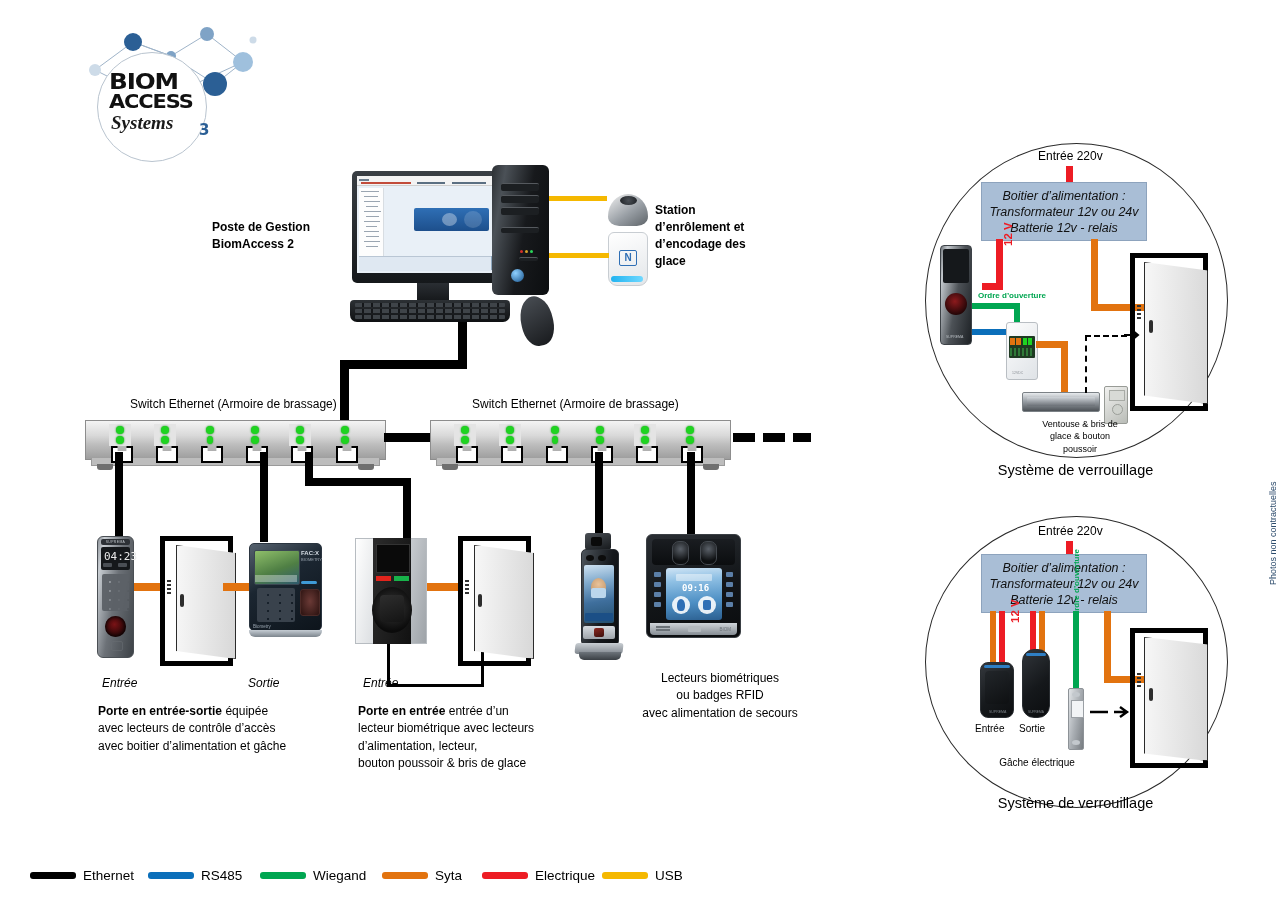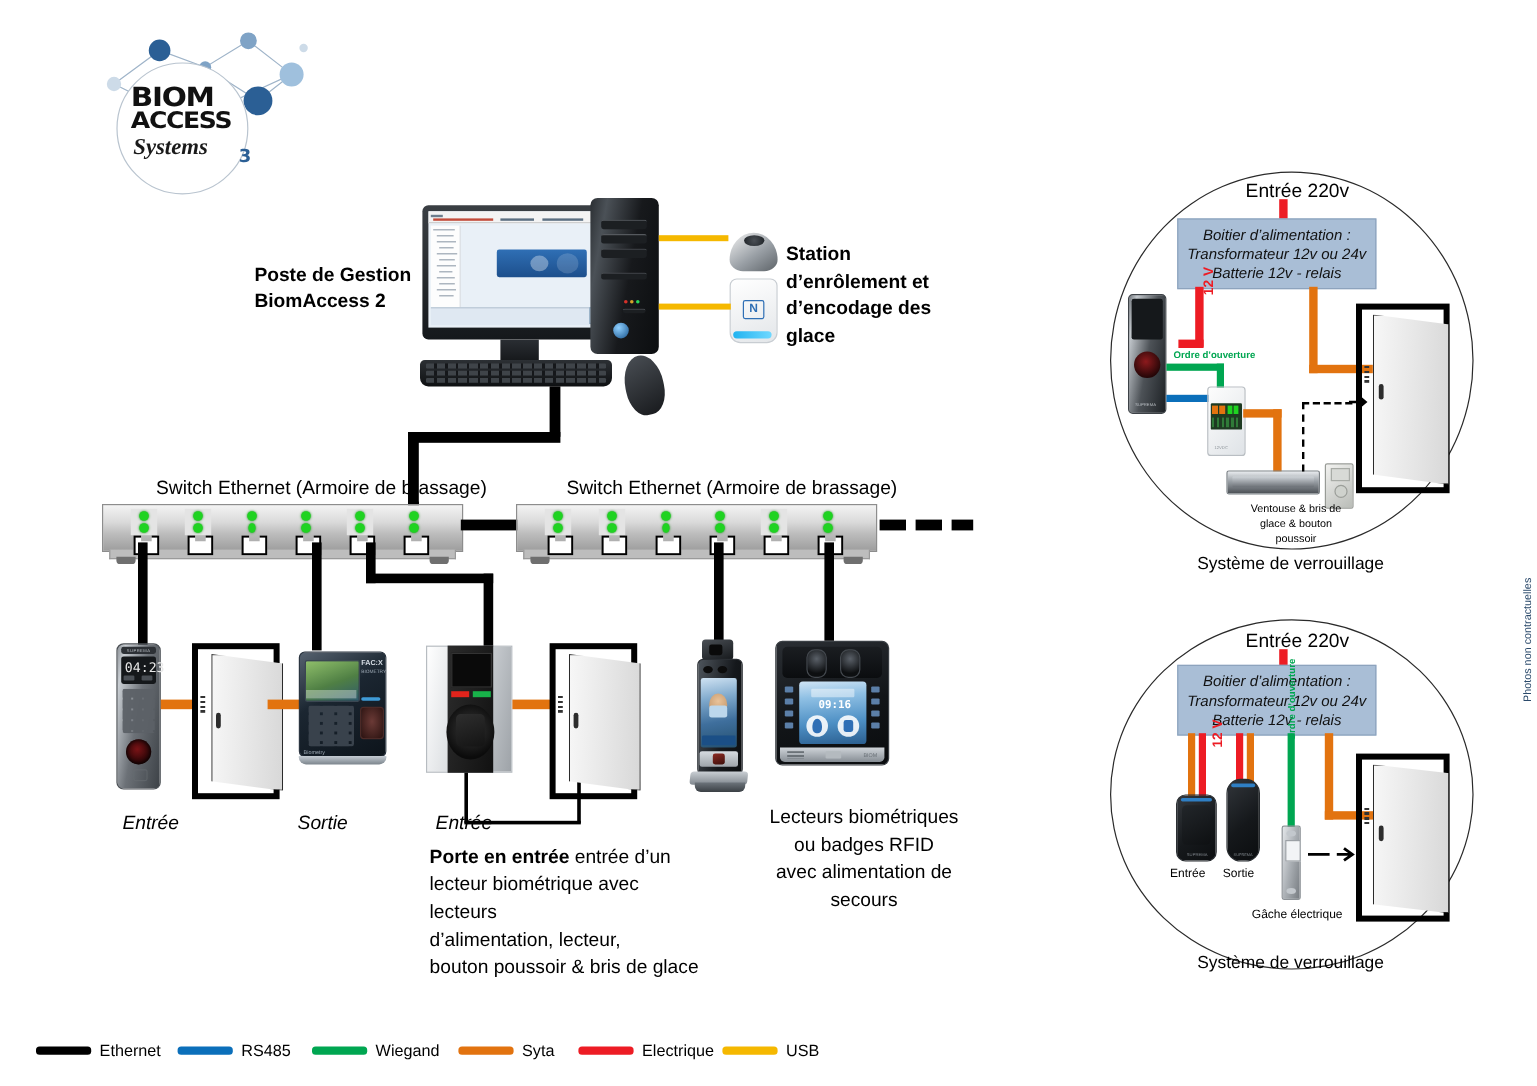--- a/index.html
+++ b/index.html
@@ -30,21 +30,21 @@
   #logo .systems{
     position:absolute;left:36px;top:90px;font-size:19px;font-style:italic;
     font-weight:bold;color:#1a1a1a;font-family:"Liberation Serif", serif;
   }
   #logo .three{
     position:absolute;left:124px;top:99px;font-size:15px;font-weight:bold;
     color:#2b5f95;font-family:"DejaVu Sans", sans-serif;
   }
 
   
-  .lbl{font-size:16px;line-height:1.32;}
+  .lbl{font-size:12px;line-height:1.32;}
   .bold{font-weight:bold;}
   .ital{font-style:italic;}
 
   
   .monitor-bezel{
     position:absolute;background:linear-gradient(180deg,#3a3f44,#15181b);
     border-radius:5px;
   }
   .monitor-screen{position:absolute;background:#e9f0f7;overflow:hidden;}
   .mon-top{position:absolute;left:0;top:0;right:0;height:9px;background:#f3f3f3;border-bottom:1px solid #cfcfcf;}
@@ -394,20 +394,23 @@
   <div style="position:absolute;left:52px;top:38px;width:16px;height:2.5px;background:#3f9bd6;border-radius:2px;"></div>
   <div style="position:absolute;left:4px;bottom:2px;font-size:4.5px;color:#9aa5b0;">Biometry</div>
   <div style="position:absolute;left:0;bottom:-6px;width:73px;height:7px;border-radius:0 0 6px 6px;
        background:linear-gradient(180deg,#c5ccd3,#7c858d);"></div>
 </div>
 
 <div class="abs lbl ital" style="left:102px;top:676px;">Entrée</div>
 <div class="abs lbl ital" style="left:248px;top:676px;">Sortie</div>
 
 <div class="abs lbl" style="left:98px;top:703px;width:245px;line-height:1.44;">
+  <div><span class="bold">Porte en entrée-sortie</span><span> équipée</span></div>
+  <div>avec lecteurs de contrôle d’accès</div>
+  <div>avec boitier d’alimentation et gâche</div>
 </div>
 
 <div class="dev" style="left:355px;top:538px;width:72px;height:106px;">
   <div style="position:absolute;inset:0;background:linear-gradient(100deg,#ffffff,#cfd3d7 55%,#9ea3a8);border:1px solid #b7bcc1;"></div>
   <div style="position:absolute;left:18px;top:0;width:38px;height:106px;background:linear-gradient(100deg,#2c2c2c,#111);"></div>
   <div style="position:absolute;left:21px;top:6px;width:32px;height:27px;background:#0a0a0a;border:1px solid #333;"></div>
   <div style="position:absolute;left:21px;top:38px;width:15px;height:5px;background:#e2241c;"></div>
   <div style="position:absolute;left:39px;top:38px;width:15px;height:5px;background:#18b24a;"></div>
   <div style="position:absolute;left:17px;top:49px;width:40px;height:46px;border-radius:50%;
        background:radial-gradient(circle at 50% 45%,#3a3a3a,#0b0b0b 72%);"></div>
@@ -629,21 +632,21 @@
 <div class="abs" style="left:975px;top:723px;font-size:10px;">Entrée</div>
 <div class="abs" style="left:1019px;top:723px;font-size:10px;">Sortie</div>
 
 <div class="dev" style="left:1068px;top:688px;width:16px;height:62px;">
   <div style="position:absolute;inset:0;border-radius:2px;
        background:linear-gradient(100deg,#e3e6e9,#a9aeb3 50%,#777c81);border:1px solid #8d9297;"></div>
   <div style="position:absolute;left:3px;top:12px;width:11px;height:16px;background:#f2f4f6;border:1px solid #9ba0a5;"></div>
   <div style="position:absolute;left:4px;top:4px;width:8px;height:5px;border-radius:50%;background:#c3c8cd;"></div>
   <div style="position:absolute;left:4px;bottom:5px;width:8px;height:5px;border-radius:50%;background:#c3c8cd;"></div>
 </div>
-<div class="abs" style="left:1026px;top:757px;width:110px;text-align:center;font-size:10px;">Gâche électrique</div>
+<div class="abs" style="left:982px;top:757px;width:110px;text-align:center;font-size:10px;">Gâche électrique</div>
 
 <svg class="abs" style="left:1090px;top:703px;width:42px;height:18px;" viewBox="0 0 42 18">
   <path d="M0 9 L18 9 M24 9 L36 9 M30 4 L37 9 L30 14" stroke="#000" stroke-width="2.4" fill="none"></path>
 </svg>
 
 <div class="door-frame" style="left:1130px;top:628px;width:68px;height:130px;"></div>
 <div class="door-leaf" style="left:1144px;top:637px;width:62px;height:122px;
      clip-path:polygon(0 0,100% 6%,100% 100%,0 94%);"></div>
 <div class="door-handle" style="left:1149px;top:688px;"></div>
 <div class="door-hinge" style="left:1137px;top:673px;"></div>

